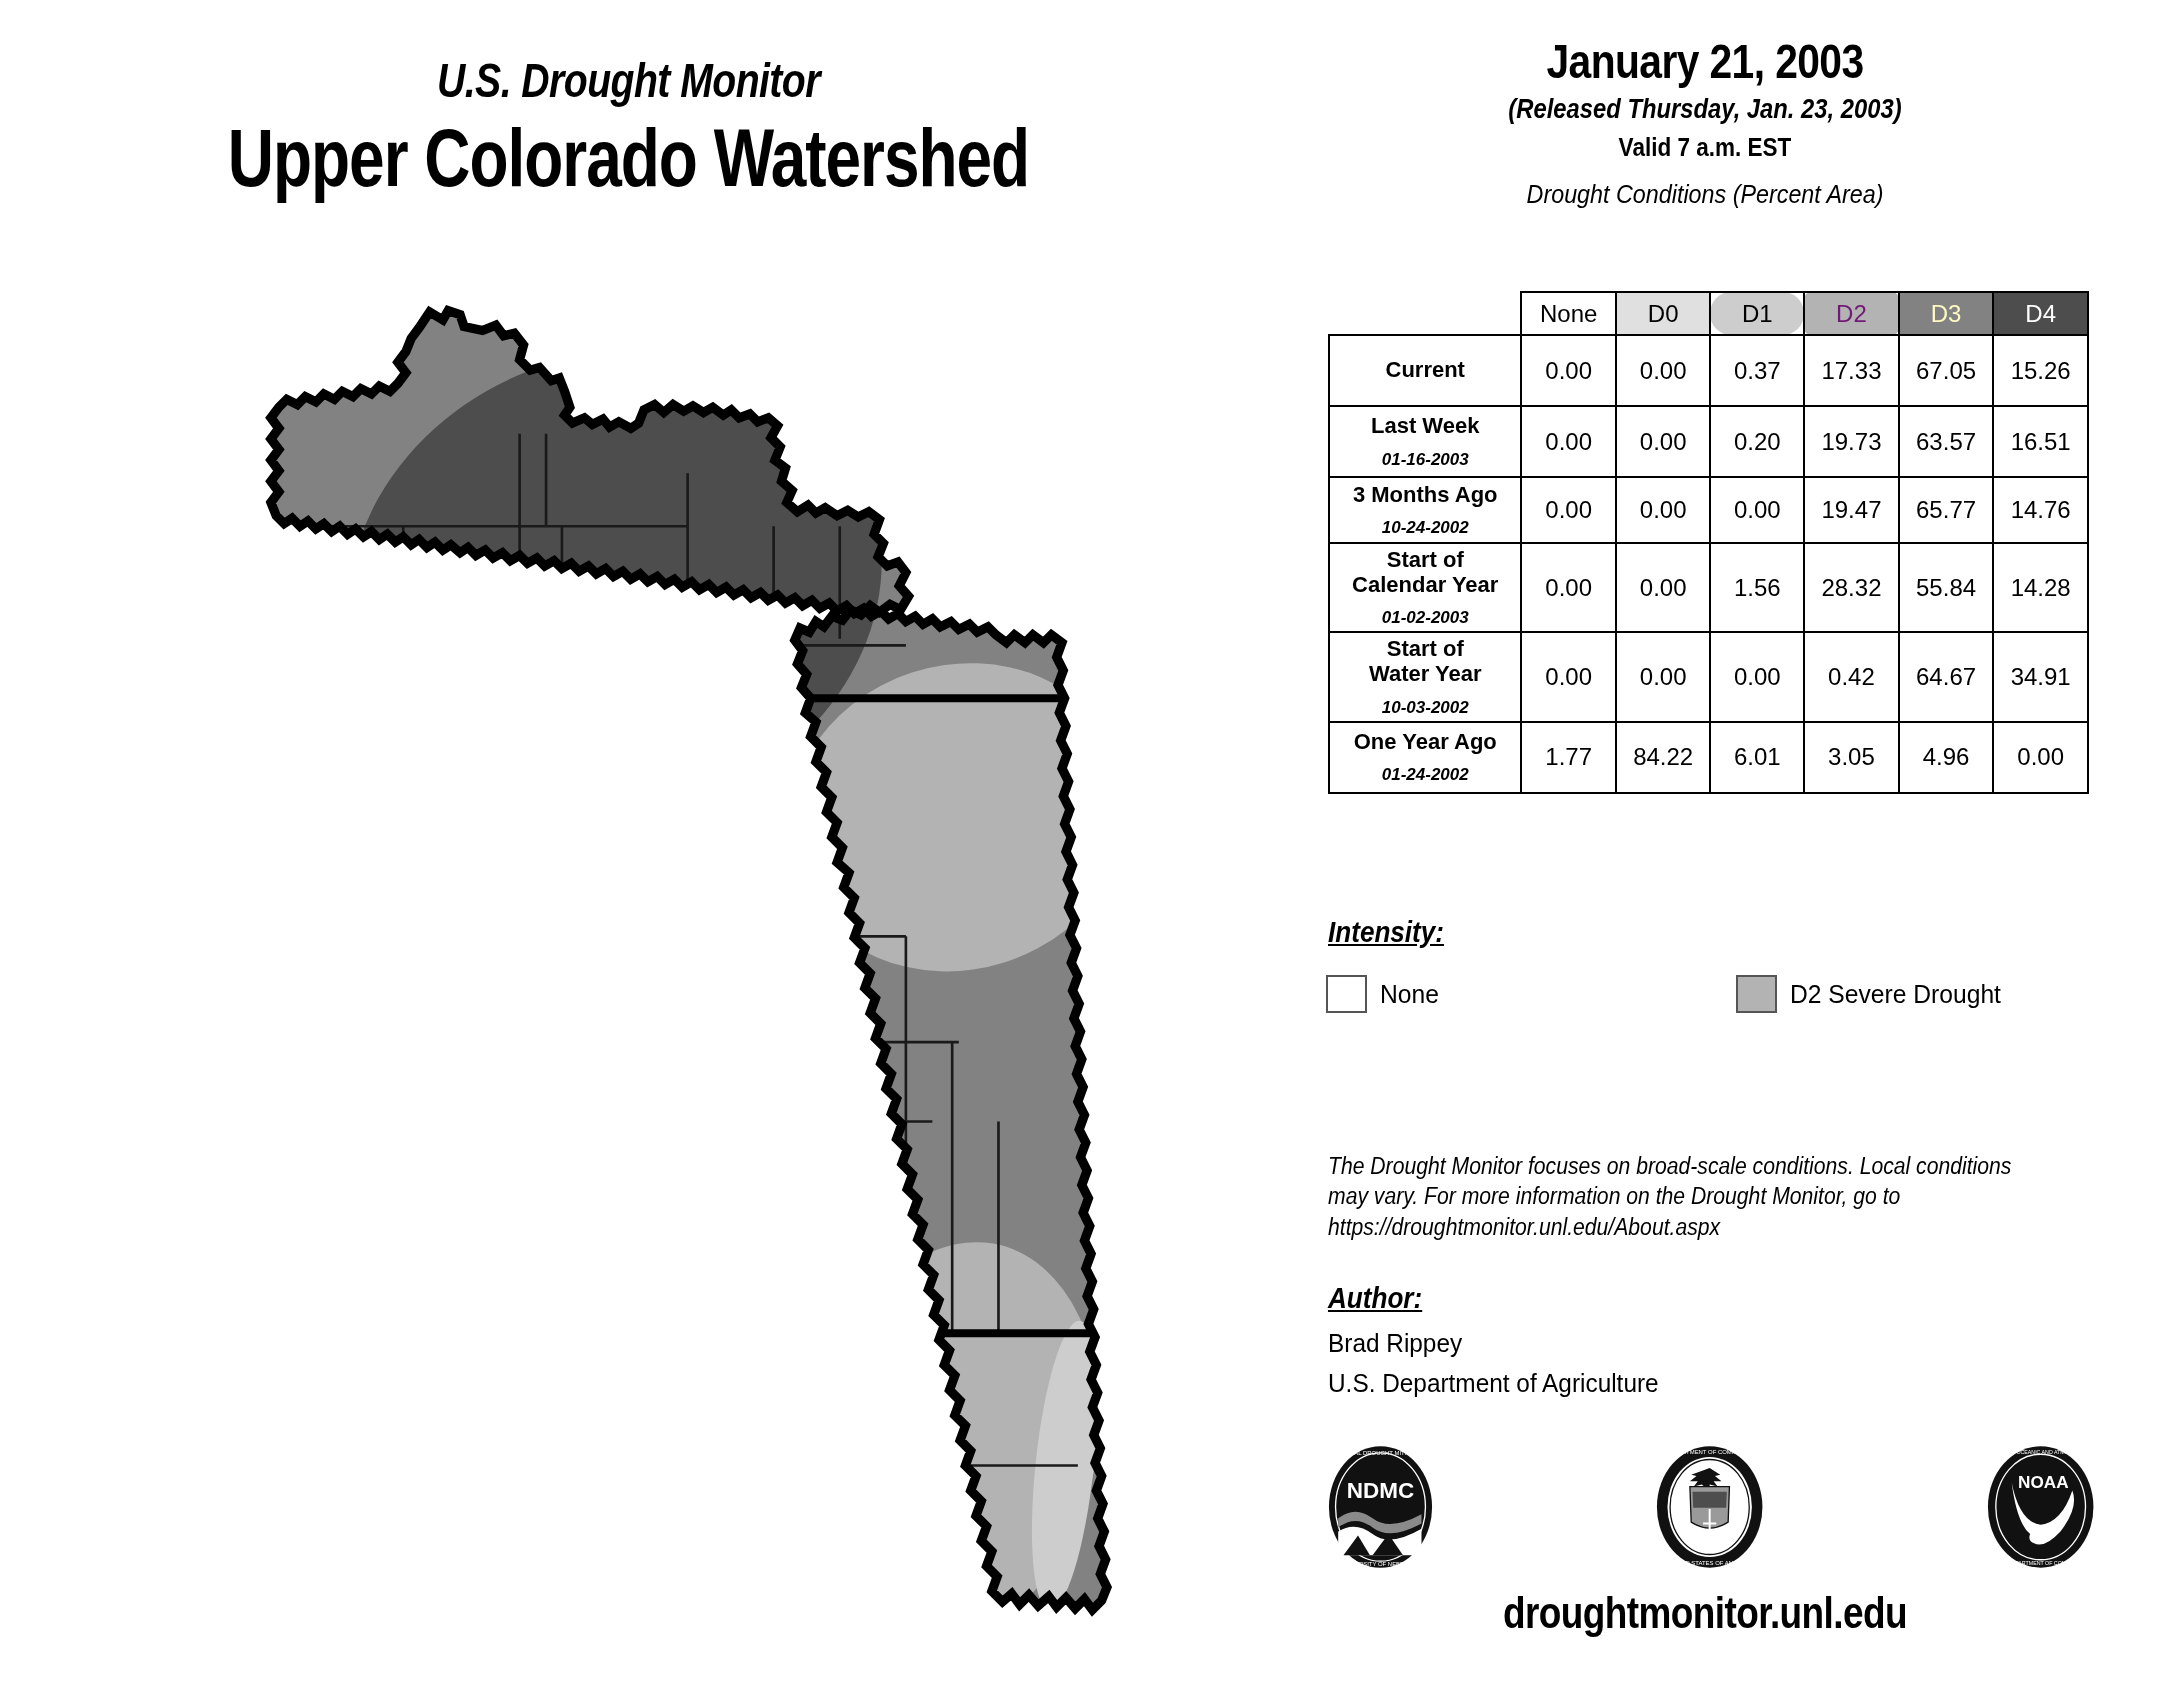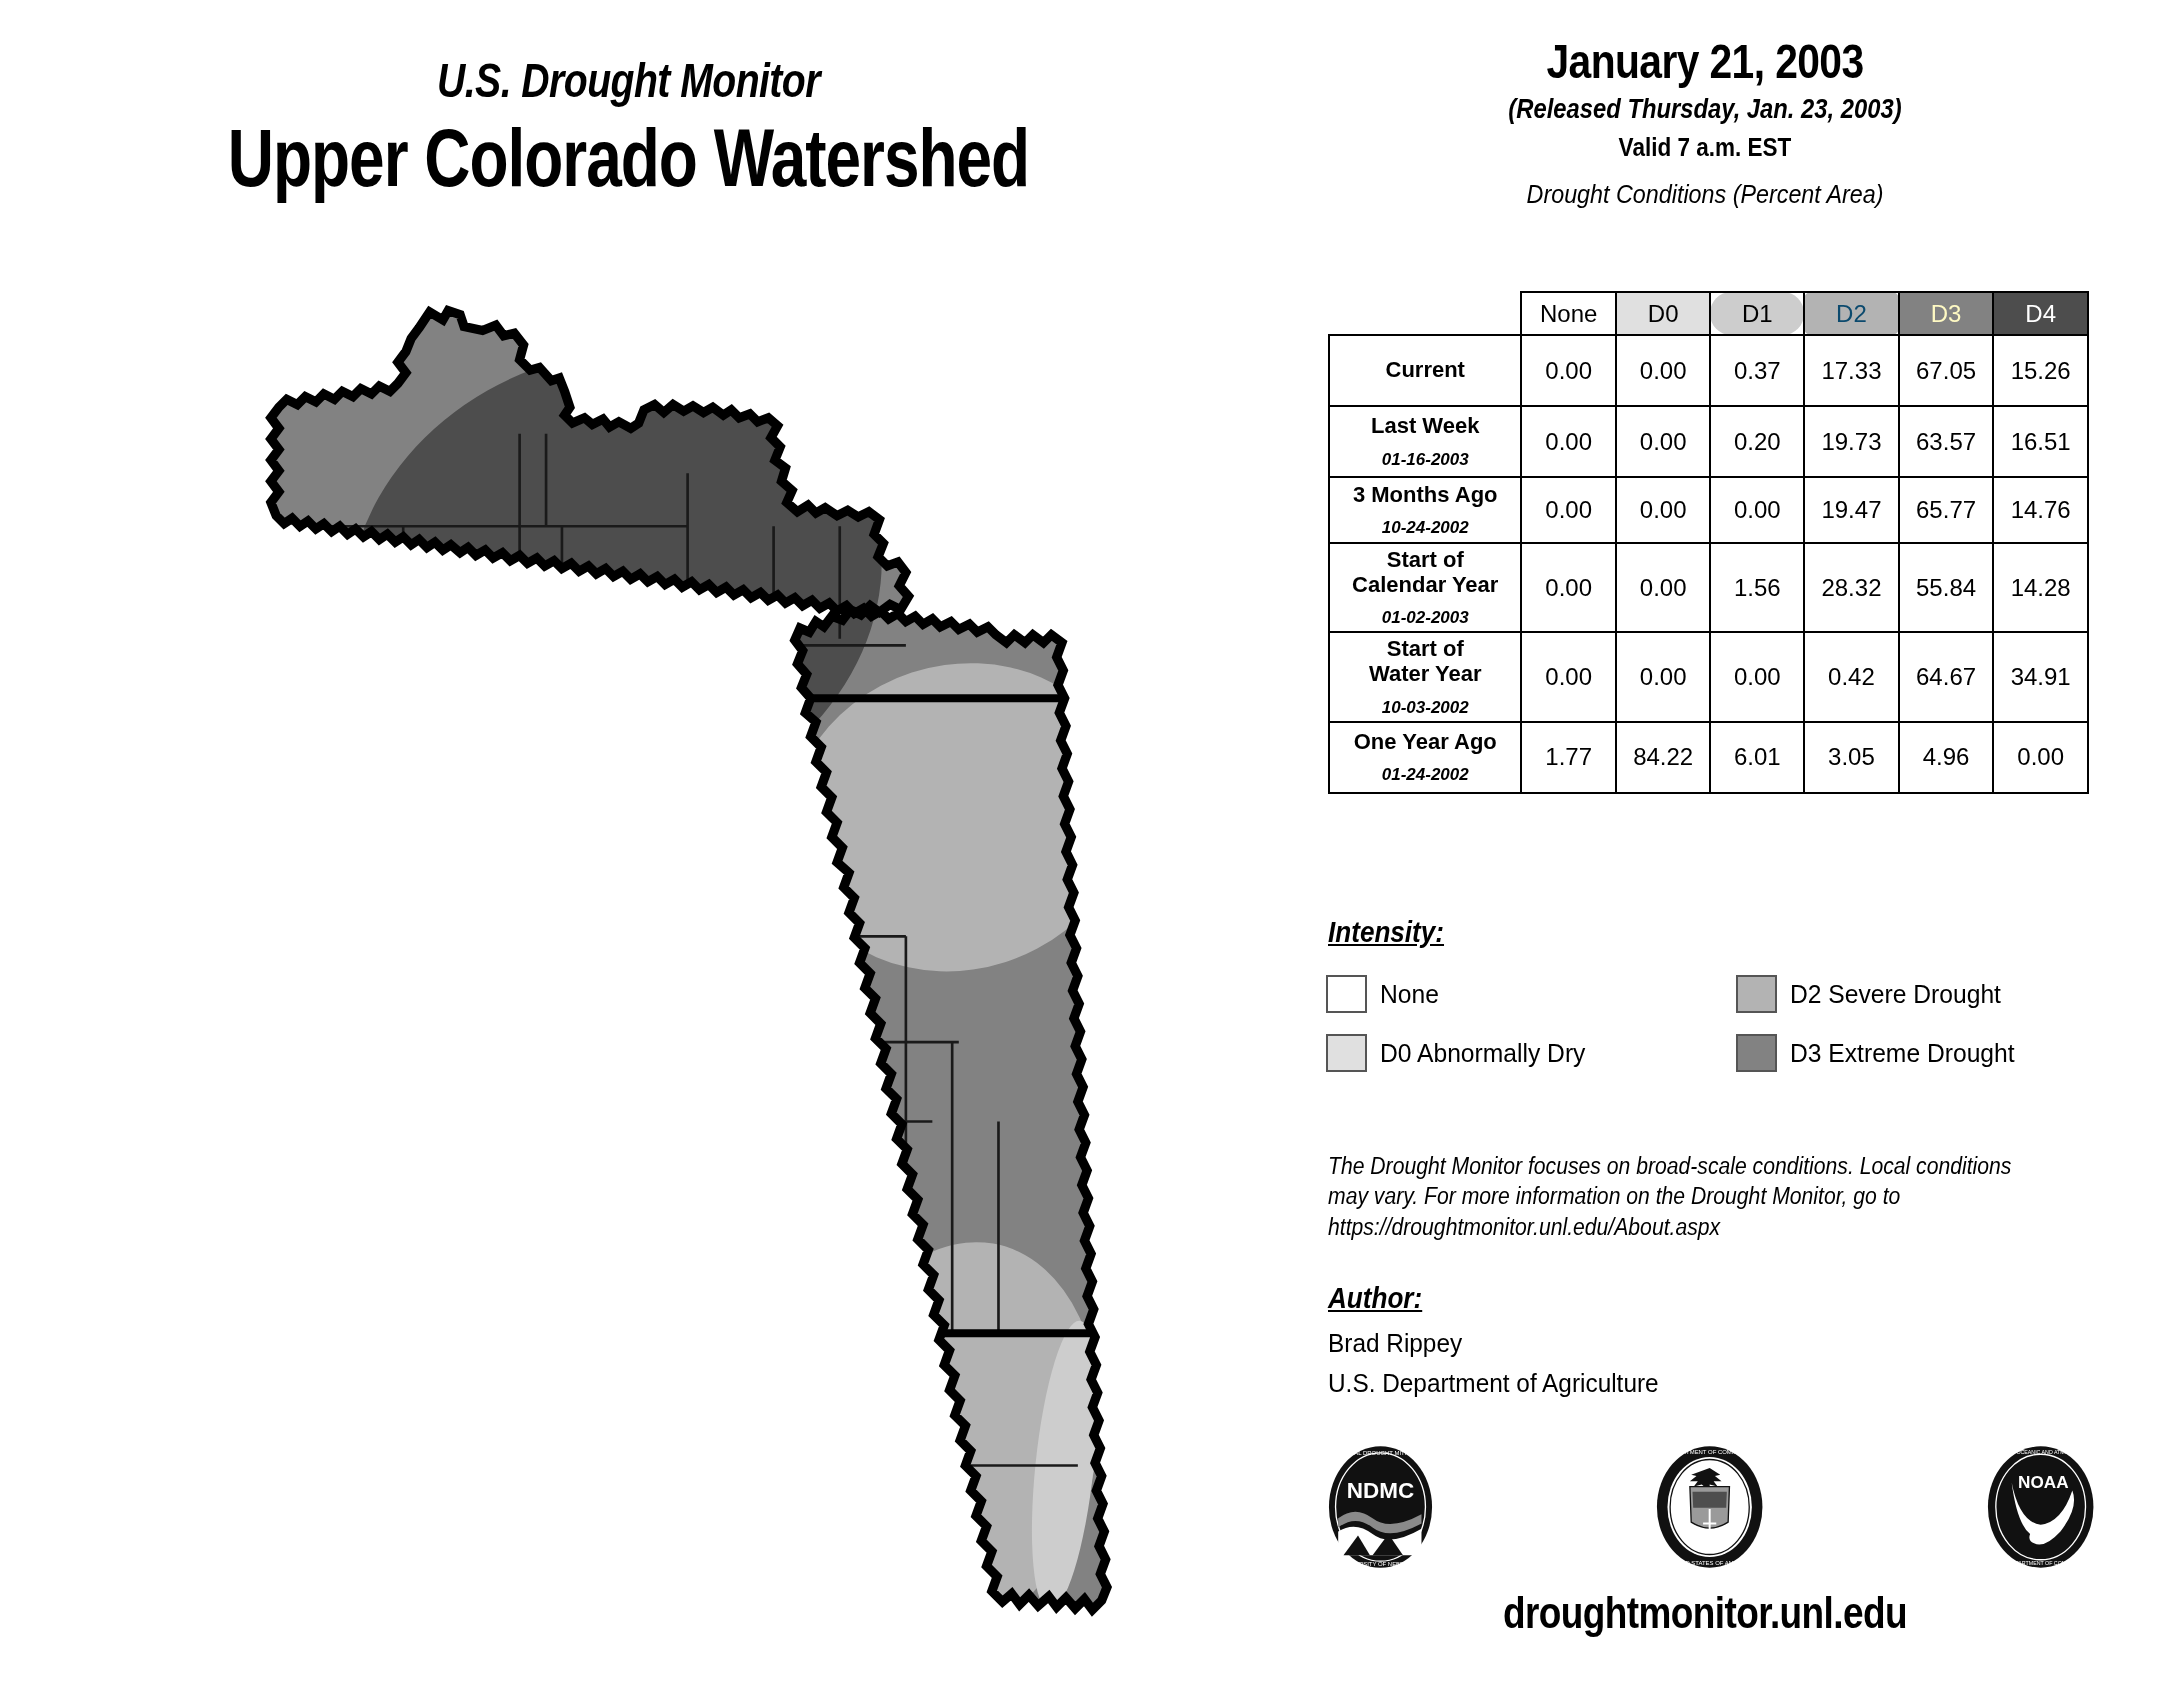--- a/index.html
+++ b/index.html
@@ -36,21 +36,21 @@
   #cond-table{position:absolute;left:40px;top:291px;width:761px;
      border-collapse:collapse;font-size:22.5px;}
   #cond-table td,#cond-table th{border:2px solid #000;text-align:center;
      vertical-align:middle;padding:0;}
   #cond-table thead th{height:41px;font-weight:400;font-size:24px;
      font-family:"Liberation Sans",sans-serif;}
   #cond-table thead th.corner{border:none;background:#fff;}
   #cond-table thead th.h-none{background:#ffffff;color:#000;}
   #cond-table thead th.h-d0{background:#e0e0e0;color:#000;}
   #cond-table thead th.h-d1{background:#cdcdcd;color:#000;border-radius:21px;}
-  #cond-table thead th.h-d2{background:#b3b3b3;color:#0c4a6e;border-radius:7px;}
+  #cond-table thead th.h-d2{background:#b3b3b3;color:#701a75;border-radius:7px;}
   #cond-table thead th.h-d3{background:#828282;color:#fef9c3;}
   #cond-table thead th.h-d4{background:#4d4d4d;color:#fff;}
   #cond-table td.rowlabel{width:192px;padding:4px 2.6px;line-height:1.12;}
   #cond-table td.val{width:95px;font-size:24px;}
   .rl-main{font-weight:bold;font-size:22px;display:block;}
   .rl-date{font-style:italic;font-weight:bold;font-size:17px;display:block;margin-top:11px;}
 
   
   #intensity-title{position:absolute;left:40px;top:916px;font-size:29px;
      font-weight:bold;font-style:italic;text-decoration:underline;
@@ -331,30 +331,20 @@
     <div class="leg-row">
       <div class="leg-item col1">
         <div class="sw sw-none"></div>
         <div class="leg-label">None</div>
       </div>
       <div class="leg-item">
         <div class="sw sw-d2"></div>
         <div class="leg-label">D2 Severe Drought</div>
       </div>
     </div>
-    <div class="leg-row">
-      <div class="leg-item col1">
-        <div class="sw sw-d0"></div>
-        <div class="leg-label">D0 Abnormally Dry</div>
-      </div>
-      <div class="leg-item">
-        <div class="sw sw-d3"></div>
-        <div class="leg-label">D3 Extreme Drought</div>
-      </div>
-    </div>
   </div>
 
   <div id="disclaimer">The Drought Monitor focuses on broad-scale conditions. Local conditions may vary. For more information on the Drought Monitor, go to https://droughtmonitor.unl.edu/About.aspx</div>
 
   <div id="author-title">Author:</div>
   <div id="author-name">Brad Rippey</div>
   <div id="author-org">U.S. Department of Agriculture</div>
 
   <div id="logos">
 

